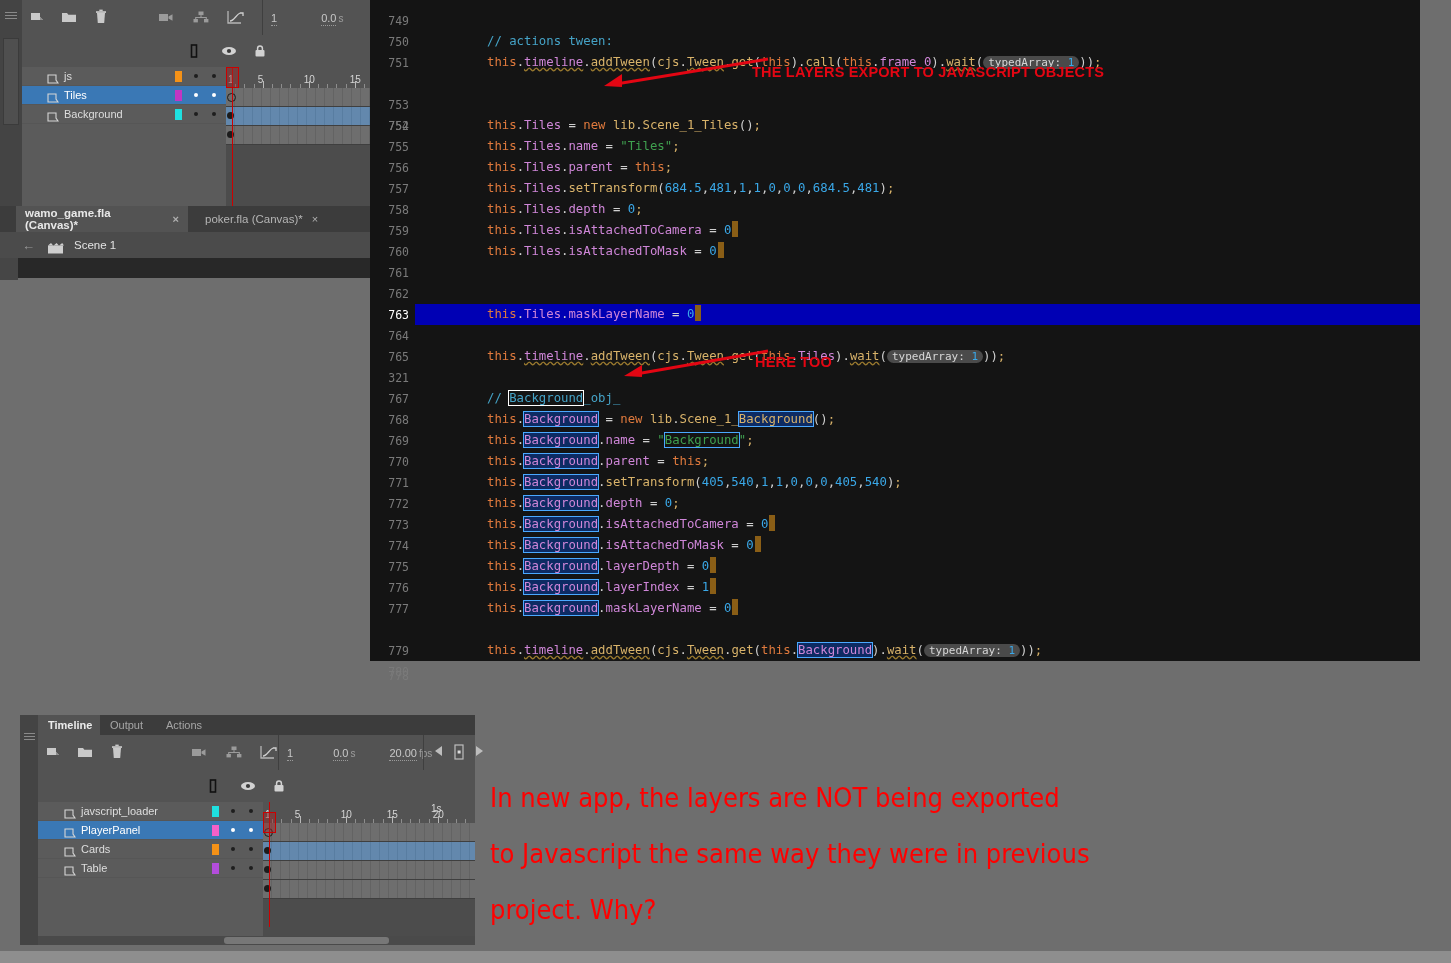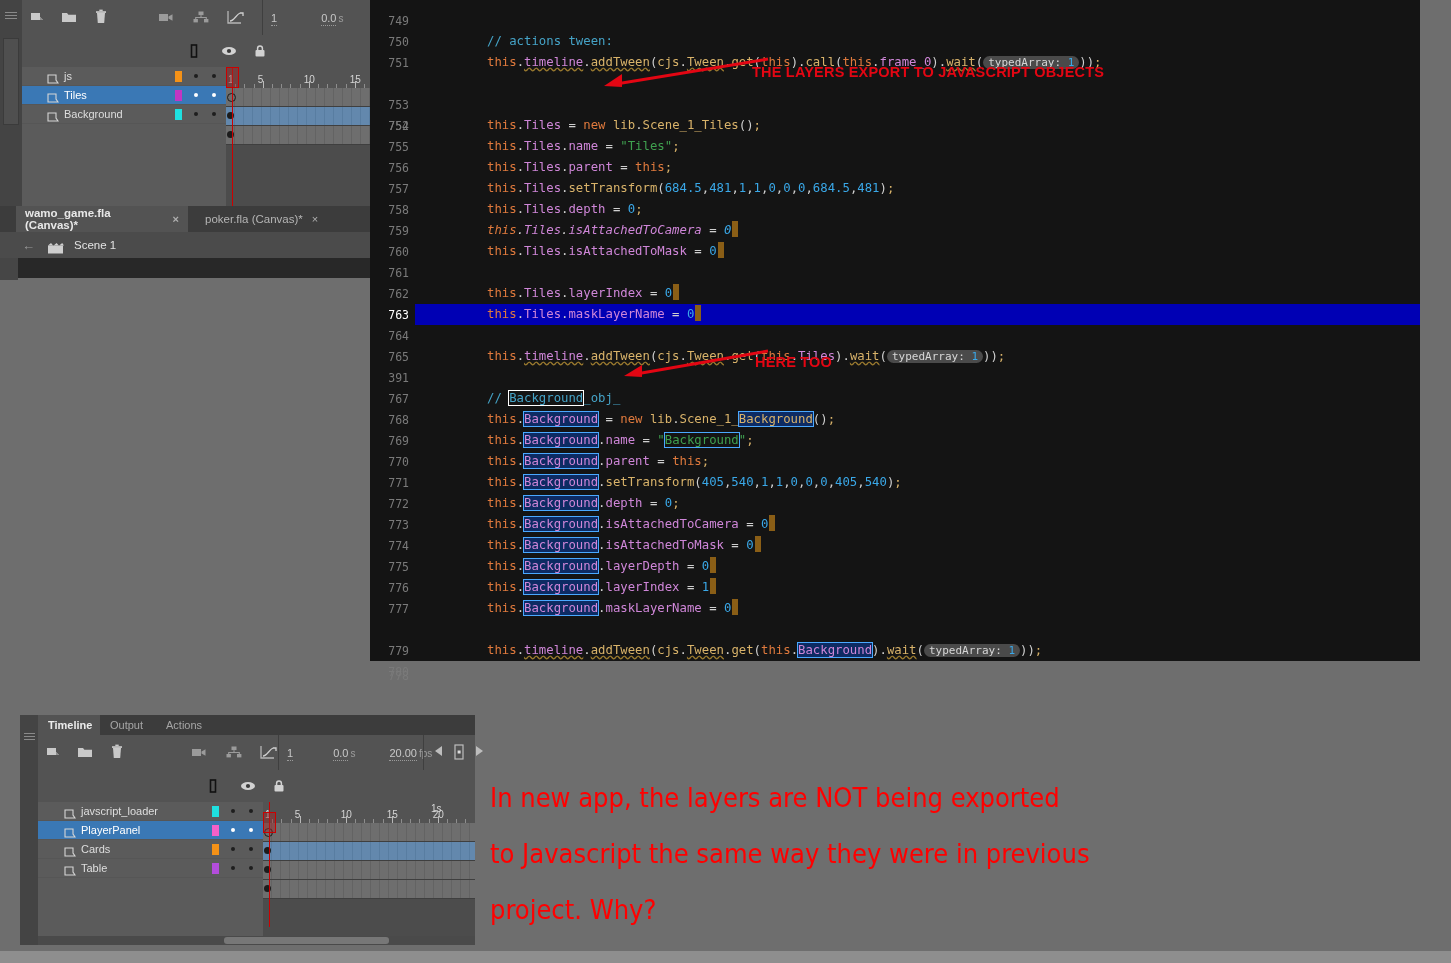--- a/index.html
+++ b/index.html
@@ -321,21 +321,21 @@
       <div class="ln" style="top: 161px;">756</div>
       <div class="ln" style="top: 182px;">757</div>
       <div class="ln" style="top: 203px;">758</div>
       <div class="ln" style="top: 224px;">759</div>
       <div class="ln" style="top: 245px;">760</div>
       <div class="ln" style="top: 266px;">761</div>
       <div class="ln" style="top: 287px;">762</div>
       <div class="ln cur" style="top: 308px;">763</div>
       <div class="ln" style="top: 329px;">764</div>
       <div class="ln" style="top: 350px;">765</div>
-      <div class="ln" style="top: 371px;">391</div>
+      <div class="ln" style="top: 371px;">321</div>
       <div class="ln" style="top: 392px;">767</div>
       <div class="ln" style="top: 413px;">768</div>
       <div class="ln" style="top: 434px;">769</div>
       <div class="ln" style="top: 455px;">770</div>
       <div class="ln" style="top: 476px;">771</div>
       <div class="ln" style="top: 497px;">772</div>
       <div class="ln" style="top: 518px;">773</div>
       <div class="ln" style="top: 539px;">774</div>
       <div class="ln" style="top: 560px;">775</div>
       <div class="ln" style="top: 581px;">776</div>
@@ -348,23 +348,22 @@
   <div id="code">
       <div class="cl" style="top: 10px;"><span class="pad"></span></div>
       <div class="cl" style="top: 31px;"><span class="pad"></span><span class="cmt">// actions tween:</span></div>
       <div class="cl" style="top: 52px;"><span class="pad"></span><span class="kw">this</span><span class="punct">.</span><span class="prop wav">timeline</span><span class="punct">.</span><span class="fn wav">addTween</span><span class="punct">(</span><span class="mem">cjs</span><span class="punct">.</span><span class="mem wav">Tween</span><span class="punct">.</span><span class="fn">get</span><span class="punct">(</span><span class="kw">this</span><span class="punct">)</span><span class="punct">.</span><span class="fn">call</span><span class="punct">(</span><span class="kw">this</span><span class="punct">.</span><span class="prop">frame_0</span><span class="punct">)</span><span class="punct">.</span><span class="fn wav">wait</span><span class="punct">(</span><span class="hint">typedArray: <span class="hintv">1</span></span><span class="punct">)</span><span class="punct">)</span><span class="semi">;</span></div>
       <div class="cl" style="top: 73px;"><span class="pad"></span></div>
       <div class="cl" style="top: 115px;"><span class="pad"></span><span class="kw">this</span><span class="punct">.</span><span class="prop">Tiles</span><span class="punct"> = </span><span class="kw">new</span><span class="punct"> </span><span class="mem">lib</span><span class="punct">.</span><span class="mem">Scene_1_Tiles</span><span class="punct">()</span><span class="semi">;</span></div>
       <div class="cl" style="top: 136px;"><span class="pad"></span><span class="kw">this</span><span class="punct">.</span><span class="prop">Tiles</span><span class="punct">.</span><span class="prop">name</span><span class="punct"> = </span><span class="str">"</span><span class="str">Tiles</span><span class="str">"</span><span class="semi">;</span></div>
       <div class="cl" style="top: 157px;"><span class="pad"></span><span class="kw">this</span><span class="punct">.</span><span class="prop">Tiles</span><span class="punct">.</span><span class="prop">parent</span><span class="punct"> = </span><span class="kw">this</span><span class="semi">;</span></div>
       <div class="cl" style="top: 178px;"><span class="pad"></span><span class="kw">this</span><span class="punct">.</span><span class="prop">Tiles</span><span class="punct">.</span><span class="fn">setTransform</span><span class="punct">(</span><span class="num">684.5</span><span class="punct">,</span><span class="num">481</span><span class="punct">,</span><span class="num">1</span><span class="punct">,</span><span class="num">1</span><span class="punct">,</span><span class="num">0</span><span class="punct">,</span><span class="num">0</span><span class="punct">,</span><span class="num">0</span><span class="punct">,</span><span class="num">684.5</span><span class="punct">,</span><span class="num">481</span><span class="punct">)</span><span class="semi">;</span></div>
       <div class="cl" style="top: 199px;"><span class="pad"></span><span class="kw">this</span><span class="punct">.</span><span class="prop">Tiles</span><span class="punct">.</span><span class="prop">depth</span><span class="punct"> = </span><span class="num">0</span><span class="semi">;</span></div>
-      <div class="cl" style="top: 220px; font-style: italic;"><span class="pad"></span><span class="kw">this</span><span class="punct">.</span><span class="prop">Tiles</span><span class="punct">.</span><span class="prop">isAttachedToCamera</span><span class="punct"> = </span><span class="num">0</span><span class="caret"></span></div>
+      <div class="cl" style="top: 220px;"><span class="pad"></span><span class="kw">this</span><span class="punct">.</span><span class="prop">Tiles</span><span class="punct">.</span><span class="prop">isAttachedToCamera</span><span class="punct"> = </span><span class="num">0</span><span class="caret"></span></div>
       <div class="cl" style="top: 241px;"><span class="pad"></span><span class="kw">this</span><span class="punct">.</span><span class="prop">Tiles</span><span class="punct">.</span><span class="prop">isAttachedToMask</span><span class="punct"> = </span><span class="num">0</span><span class="caret"></span></div>
-      <div class="cl" style="top: 283px;"><span class="pad"></span><span class="kw">this</span><span class="punct">.</span><span class="prop">Tiles</span><span class="punct">.</span><span class="prop">layerIndex</span><span class="punct"> = </span><span class="num">0</span><span class="caret"></span></div>
       <div class="cl hl" style="top: 304px;"><span class="pad"></span><span class="kw">this</span><span class="punct">.</span><span class="prop">Tiles</span><span class="punct">.</span><span class="prop">maskLayerName</span><span class="punct"> = </span><span class="num">0</span><span class="caret"></span></div>
       <div class="cl" style="top: 325px;"><span class="pad"></span></div>
       <div class="cl" style="top: 346px;"><span class="pad"></span><span class="kw">this</span><span class="punct">.</span><span class="prop wav">timeline</span><span class="punct">.</span><span class="fn wav">addTween</span><span class="punct">(</span><span class="mem">cjs</span><span class="punct">.</span><span class="mem wav">Tween</span><span class="punct">.</span><span class="fn">get</span><span class="punct">(</span><span class="kw">this</span><span class="punct">.</span><span class="prop">Tiles</span><span class="punct">)</span><span class="punct">.</span><span class="fn wav">wait</span><span class="punct">(</span><span class="hint">typedArray: <span class="hintv">1</span></span><span class="punct">)</span><span class="punct">)</span><span class="semi">;</span></div>
       <div class="cl" style="top: 367px;"><span class="pad"></span></div>
       <div class="cl" style="top: 388px;"><span class="pad"></span><span class="cmt">// </span><span class="cmt markw">Background</span><span class="cmt">_obj_</span></div>
       <div class="cl" style="top: 409px;"><span class="pad"></span><span class="kw">this</span><span class="punct">.</span><span class="mark">Background</span><span class="punct"> = </span><span class="kw">new</span><span class="punct"> </span><span class="mem">lib</span><span class="punct">.</span><span class="mem">Scene_1_</span><span class="mem mark2" style="color:#d9b36a">Background</span><span class="punct">()</span><span class="semi">;</span></div>
       <div class="cl" style="top: 430px;"><span class="pad"></span><span class="kw">this</span><span class="punct">.</span><span class="mark">Background</span><span class="punct">.</span><span class="prop">name</span><span class="punct"> = </span><span class="str">"</span><span class="str markg">Background</span><span class="str">"</span><span class="semi">;</span></div>
       <div class="cl" style="top: 451px;"><span class="pad"></span><span class="kw">this</span><span class="punct">.</span><span class="mark">Background</span><span class="punct">.</span><span class="prop">parent</span><span class="punct"> = </span><span class="kw">this</span><span class="semi">;</span></div>
       <div class="cl" style="top: 472px;"><span class="pad"></span><span class="kw">this</span><span class="punct">.</span><span class="mark">Background</span><span class="punct">.</span><span class="fn">setTransform</span><span class="punct">(</span><span class="num">405</span><span class="punct">,</span><span class="num">540</span><span class="punct">,</span><span class="num">1</span><span class="punct">,</span><span class="num">1</span><span class="punct">,</span><span class="num">0</span><span class="punct">,</span><span class="num">0</span><span class="punct">,</span><span class="num">0</span><span class="punct">,</span><span class="num">405</span><span class="punct">,</span><span class="num">540</span><span class="punct">)</span><span class="semi">;</span></div>
       <div class="cl" style="top: 493px;"><span class="pad"></span><span class="kw">this</span><span class="punct">.</span><span class="mark">Background</span><span class="punct">.</span><span class="prop">depth</span><span class="punct"> = </span><span class="num">0</span><span class="semi">;</span></div>

